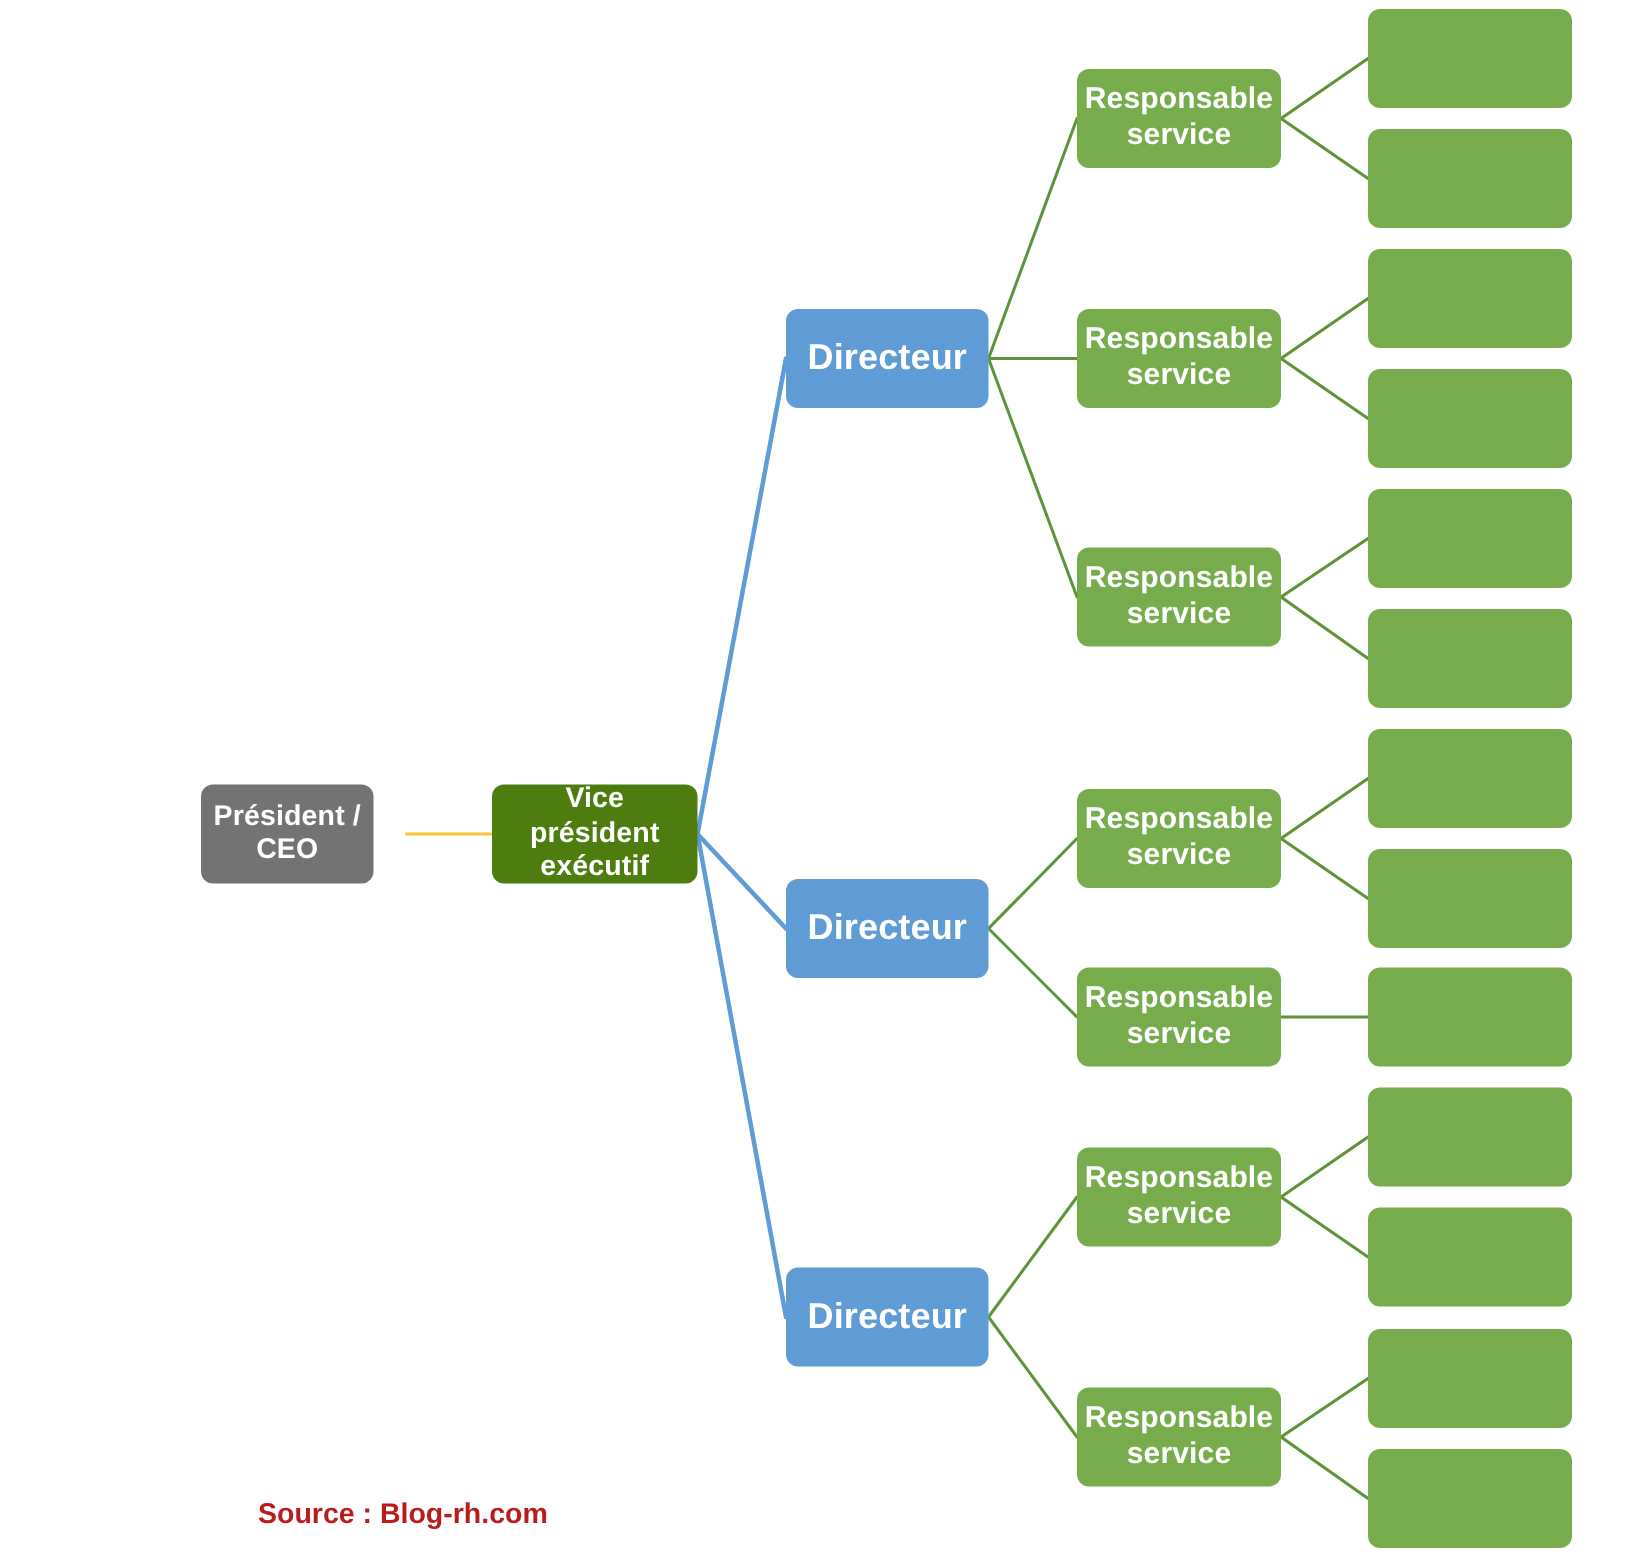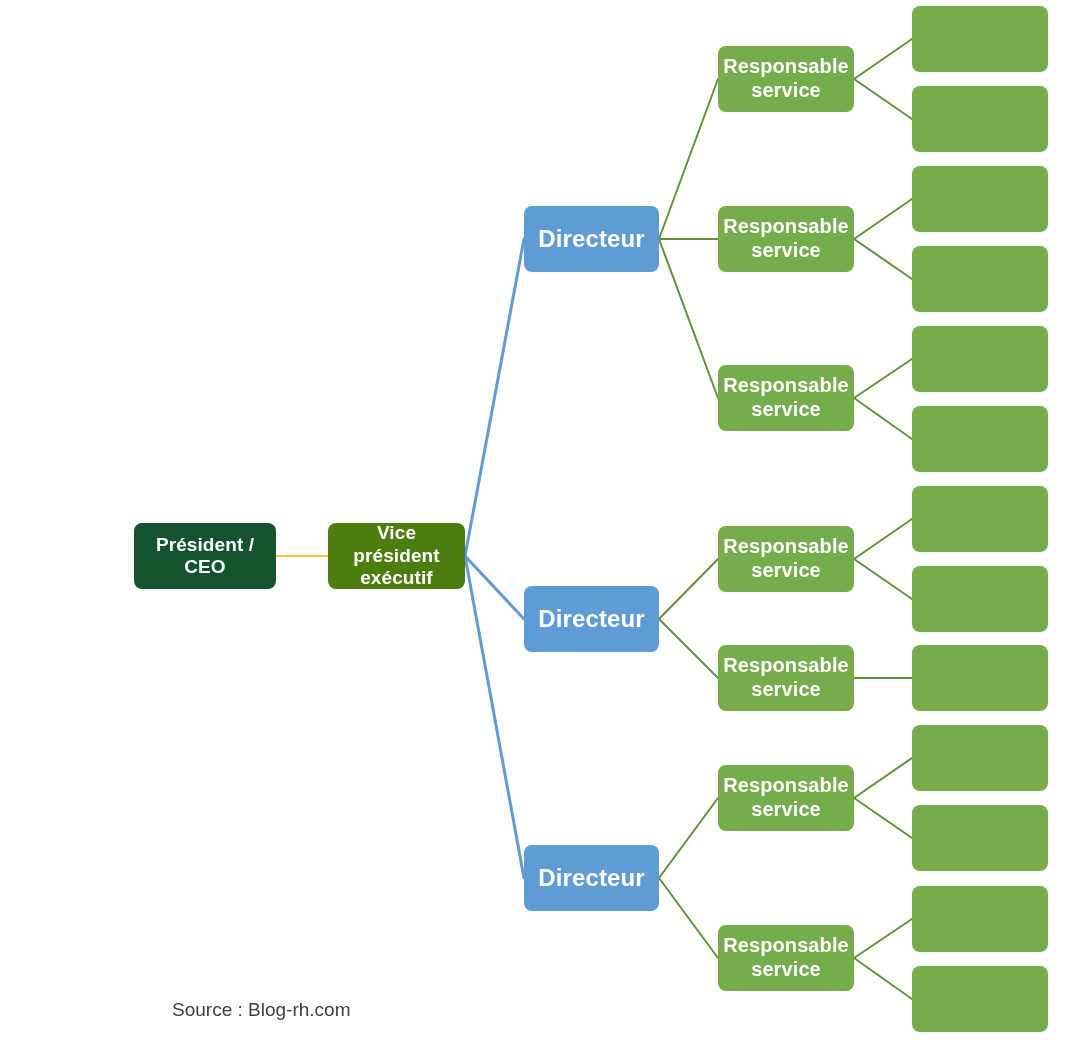--- a/index.html
+++ b/index.html
@@ -53,22 +53,22 @@
     font-size: 20px;
   }
   .node-leaf {
     font-size: 16px;
   }
   #source-caption {
     position: absolute;
     left: 172px;
     top: 999px;
     font-size: 19px;
-    font-weight: 400;
-    color: #404040;
+    font-weight: 700;
+    color: #b91c1c;
     white-space: nowrap;
   }
 </style>
 </head>
 <body>
 
 <div id="org-chart-root" style="background: rgb(255, 255, 255);">
 
   <svg id="connector-layer" width="1087" height="1041" viewBox="0 0 1087 1041">
       <line x1="271" y1="556" x2="328" y2="556" stroke="#FBC236" stroke-width="2" stroke-linecap="round" fill="none"></line>
@@ -91,21 +91,21 @@
       <line x1="854" y1="559" x2="912" y2="519" stroke="#5E9337" stroke-width="2" stroke-linecap="round" fill="none"></line>
       <line x1="854" y1="559" x2="912" y2="599" stroke="#5E9337" stroke-width="2" stroke-linecap="round" fill="none"></line>
       <line x1="854" y1="678" x2="912" y2="678" stroke="#5E9337" stroke-width="2" stroke-linecap="round" fill="none"></line>
       <line x1="854" y1="798" x2="912" y2="758" stroke="#5E9337" stroke-width="2" stroke-linecap="round" fill="none"></line>
       <line x1="854" y1="798" x2="912" y2="838" stroke="#5E9337" stroke-width="2" stroke-linecap="round" fill="none"></line>
       <line x1="854" y1="958" x2="912" y2="919" stroke="#5E9337" stroke-width="2" stroke-linecap="round" fill="none"></line>
       <line x1="854" y1="958" x2="912" y2="999" stroke="#5E9337" stroke-width="2" stroke-linecap="round" fill="none"></line>
     </svg>
 
   <div id="node-layer">
-      <div class="node node-president" style="left: 134px; top: 523px; width: 142px; height: 66px; background-color: #14532d; color: rgb(255, 255, 255);">Président /
+      <div class="node node-president" style="left: 134px; top: 523px; width: 115px; height: 66px; background-color: #737373; color: rgb(255, 255, 255);">Président /
 CEO</div>
       <div class="node node-vicepresident" style="left: 328px; top: 523px; width: 137px; height: 66px; background-color: #4d7c0f; color: rgb(255, 255, 255);">Vice président
 exécutif</div>
       <div class="node node-directeur" style="left: 524px; top: 206px; width: 135px; height: 66px; background-color: rgb(95, 155, 213); color: rgb(255, 255, 255);">Directeur</div>
       <div class="node node-directeur" style="left: 524px; top: 586px; width: 135px; height: 66px; background-color: rgb(95, 155, 213); color: rgb(255, 255, 255);">Directeur</div>
       <div class="node node-directeur" style="left: 524px; top: 845px; width: 135px; height: 66px; background-color: rgb(95, 155, 213); color: rgb(255, 255, 255);">Directeur</div>
       <div class="node node-responsable" style="left: 718px; top: 46px; width: 136px; height: 66px; background-color: rgb(118, 172, 75); color: rgb(255, 255, 255);">Responsable
 service</div>
       <div class="node node-responsable" style="left: 718px; top: 206px; width: 136px; height: 66px; background-color: rgb(118, 172, 75); color: rgb(255, 255, 255);">Responsable
 service</div>

